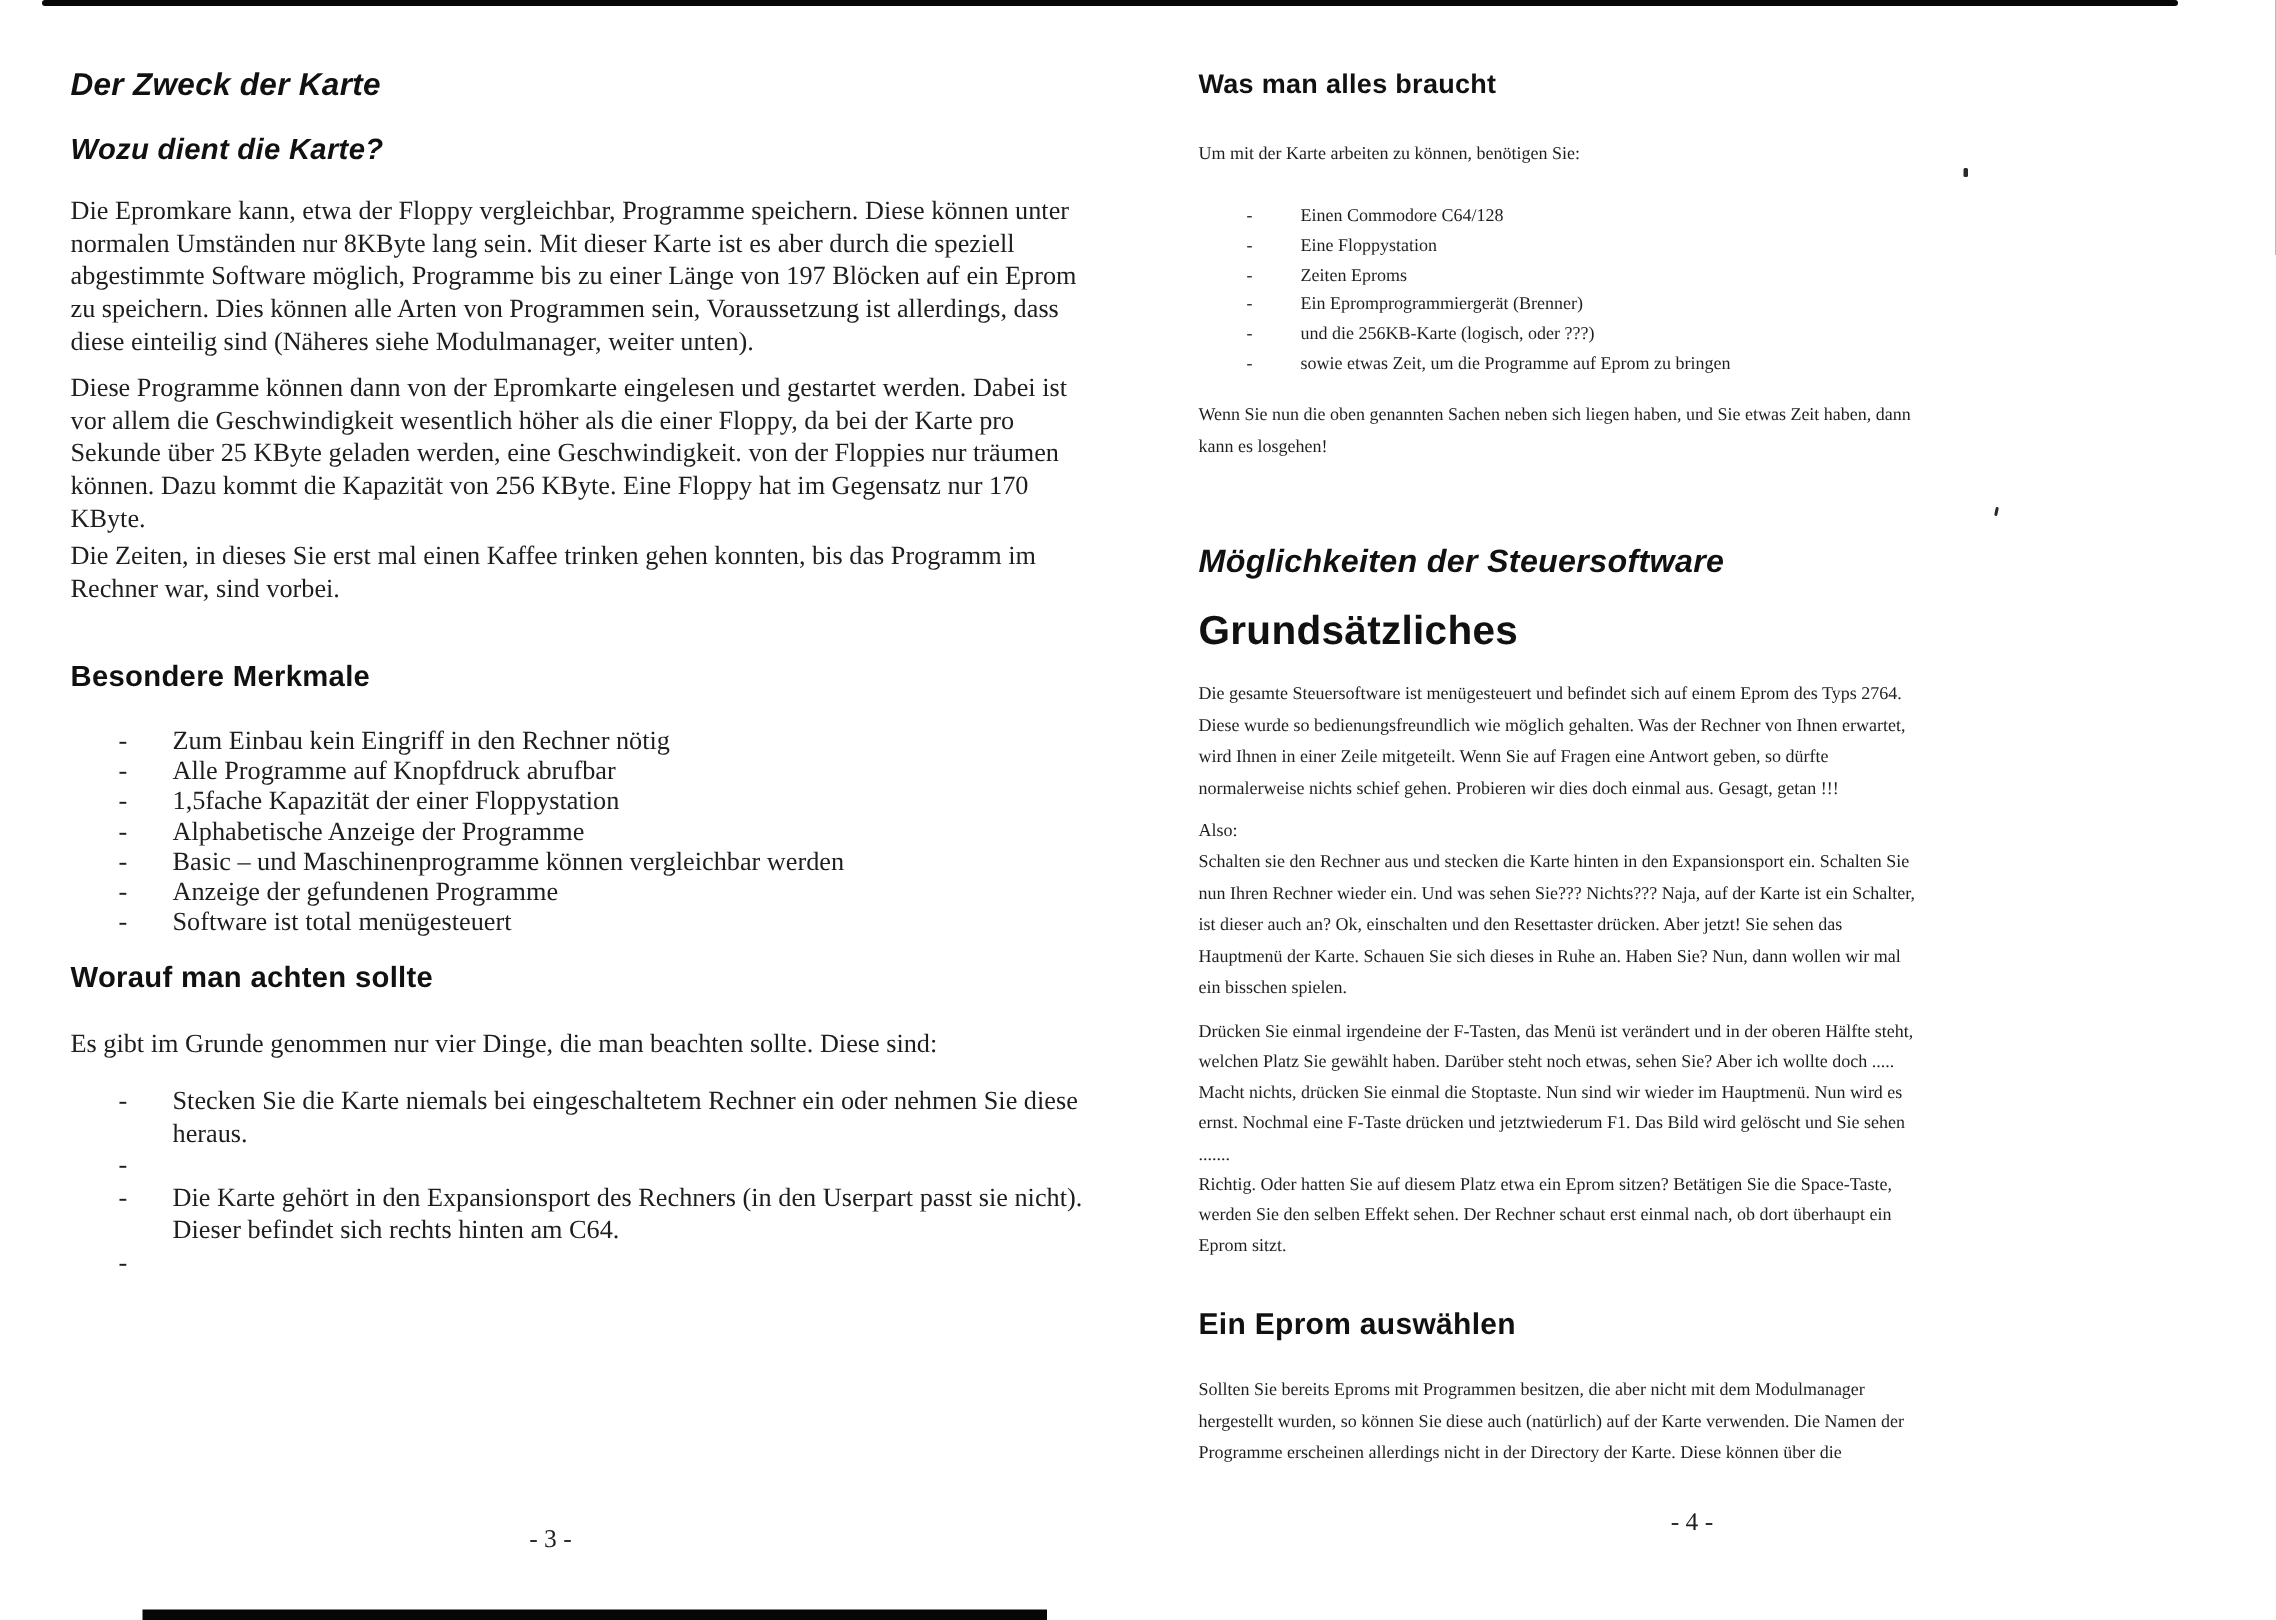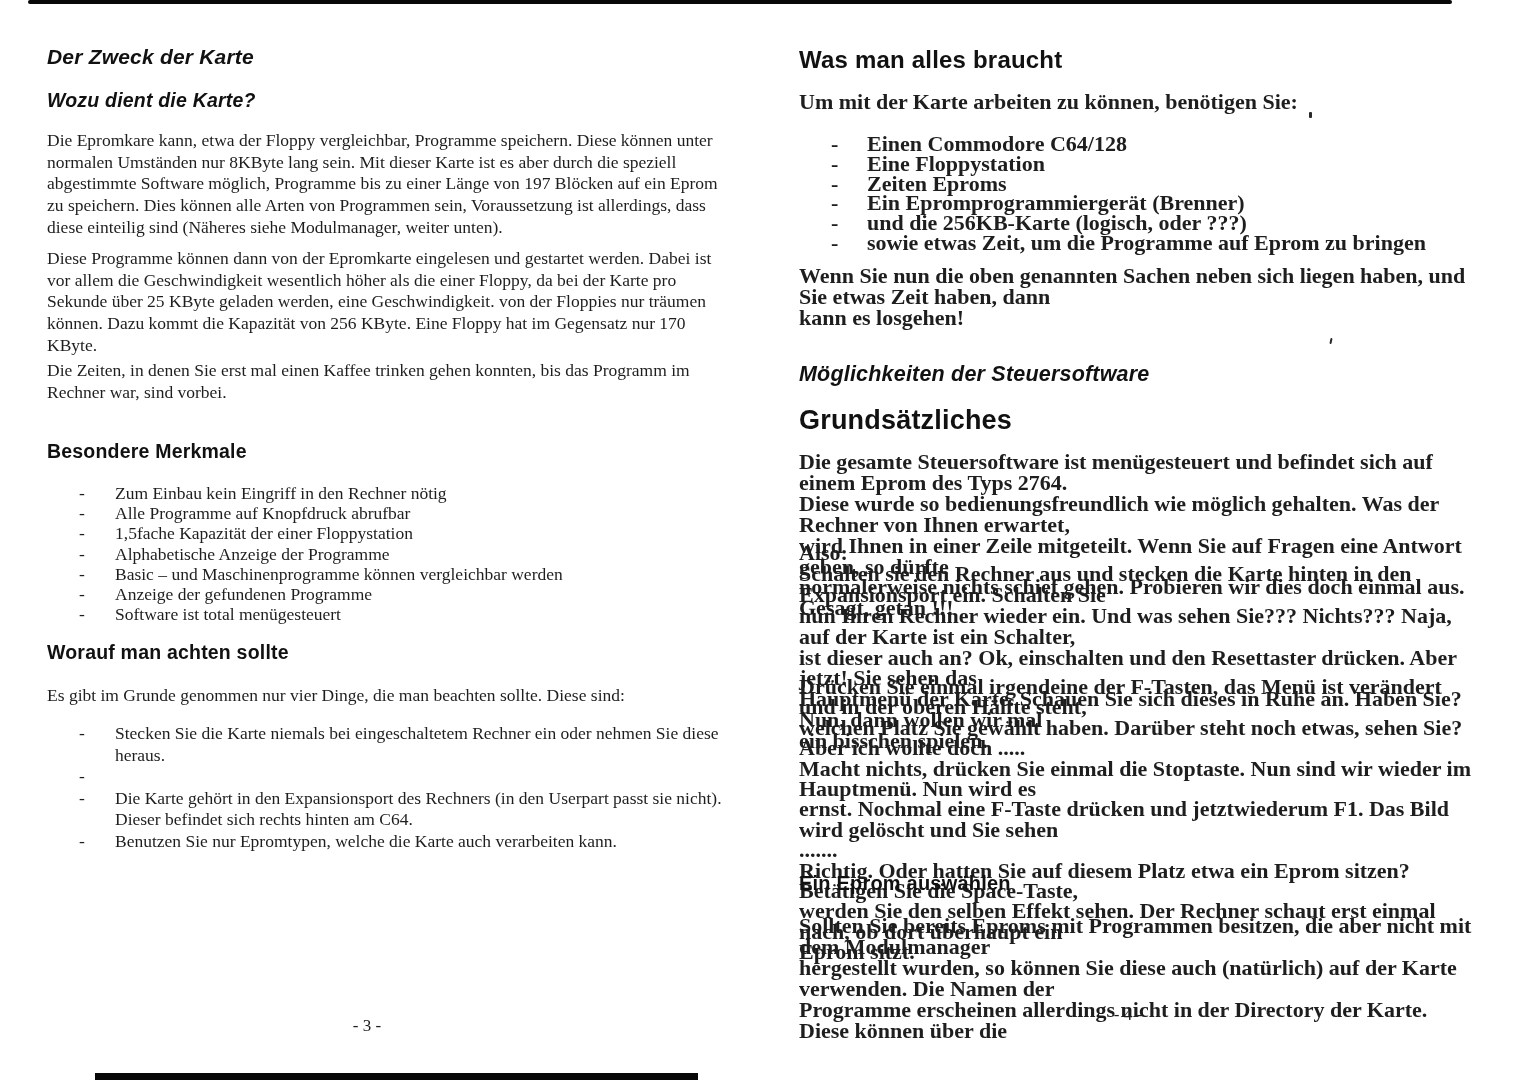--- a/index.html
+++ b/index.html
@@ -15,21 +15,21 @@
   .h1 {
     font-family:"Liberation Sans","DejaVu Sans",sans-serif;
     font-weight:bold; font-size:21px; color:#111; letter-spacing:0.2px;
   }
   .italic { font-style:italic; }
   .h2 {
     font-family:"Liberation Sans","DejaVu Sans",sans-serif;
     font-weight:bold; font-size:19.5px; color:#111; letter-spacing:0.2px;
   }
   .body-l { font-size:17.5px; line-height:21.7px; width:700px; }
-  .body-r { font-size:22px;   line-height:20.9px; width:675px;font-weight:bold; }
+  .body-r { font-size:12px;   line-height:20.9px; width:675px; }
   .lines  { white-space:pre-line; }
   .row { display:flex; align-items:flex-start; }
   .dash { flex:0 0 36px; margin-left:32px; }
   .list-tight { line-height:20.2px; }
   .list-req   { line-height:19.8px; }
   .list-caut  { line-height:21.5px; }
   .pagenum { font-size:17px; text-align:center; }
   
   .artifact { position:absolute; background:#070707; }
   .artifact.top { left:28px; top:0px; width:1424px; height:4px; border-radius:2px; }
@@ -59,21 +59,21 @@
 abgestimmte Software möglich, Programme bis zu einer Länge von 197 Blöcken auf ein Eprom
 zu speichern. Dies können alle Arten von Programmen sein, Voraussetzung ist allerdings, dass
 diese einteilig sind (Näheres siehe Modulmanager, weiter unten).</p>
 
     <p class="abs body-l lines" style="top:248px; left:0;">Diese Programme können dann von der Epromkarte eingelesen und gestartet werden. Dabei ist
 vor allem die Geschwindigkeit wesentlich höher als die einer Floppy, da bei der Karte pro
 Sekunde über 25 KByte geladen werden, eine Geschwindigkeit. von der Floppies nur träumen
 können. Dazu kommt die Kapazität von 256 KByte. Eine Floppy hat im Gegensatz nur 170
 KByte.</p>
 
-    <p class="abs body-l lines" style="top:360px; left:0;">Die Zeiten, in denen Sie erst mal einen Kaffee trinken gehen konnten, bis das Programm im
+    <p class="abs body-l lines" style="top:360px; left:0;">Die Zeiten, in dieses Sie erst mal einen Kaffee trinken gehen konnten, bis das Programm im
 Rechner war, sind vorbei.</p>
 
     <h2 class="abs h2" style="top:440px; left:0;">Besondere Merkmale</h2>
 
     <div class="abs body-l list-tight" style="top:483px; left:0;">
       <div class="row">
         <span class="dash">-</span>
         <span class="lines">Zum Einbau kein Eingriff in den Rechner nötig</span>
       </div>
       <div class="row">
@@ -115,30 +115,29 @@
       <div class="row">
         <span class="dash">-</span>
       </div>
       <div class="row">
         <span class="dash">-</span>
         <span class="lines">Die Karte gehört in den Expansionsport des Rechners (in den Userpart passt sie nicht).
 Dieser befindet sich rechts hinten am C64.</span>
       </div>
       <div class="row">
         <span class="dash">-</span>
-        <span class="lines">Benutzen Sie nur Epromtypen, welche die Karte auch verarbeiten kann.</span>
       </div>
     </div>
 
     <div class="abs pagenum" style="top:1016px; left:0; width:640px;">- 3 -</div>
   </section>
 
   <section class="abs" style="left:799px; top:0; width:680px; height:1080px;">
 
-    <h2 class="abs h2" style="top:46px; left:0; font-size:24px;">Was man alles braucht</h2>
+    <h2 class="abs h2" style="top:46px; left:0; font-size:18px;">Was man alles braucht</h2>
 
     <p class="abs body-r" style="top:92px; left:0;">Um mit der Karte arbeiten zu können, benötigen Sie:</p>
 
     <div class="abs body-r list-req" style="top:134px; left:0;">
       <div class="row">
         <span class="dash">-</span>
         <span class="lines">Einen Commodore C64/128</span>
       </div>
       <div class="row">
         <span class="dash">-</span>

